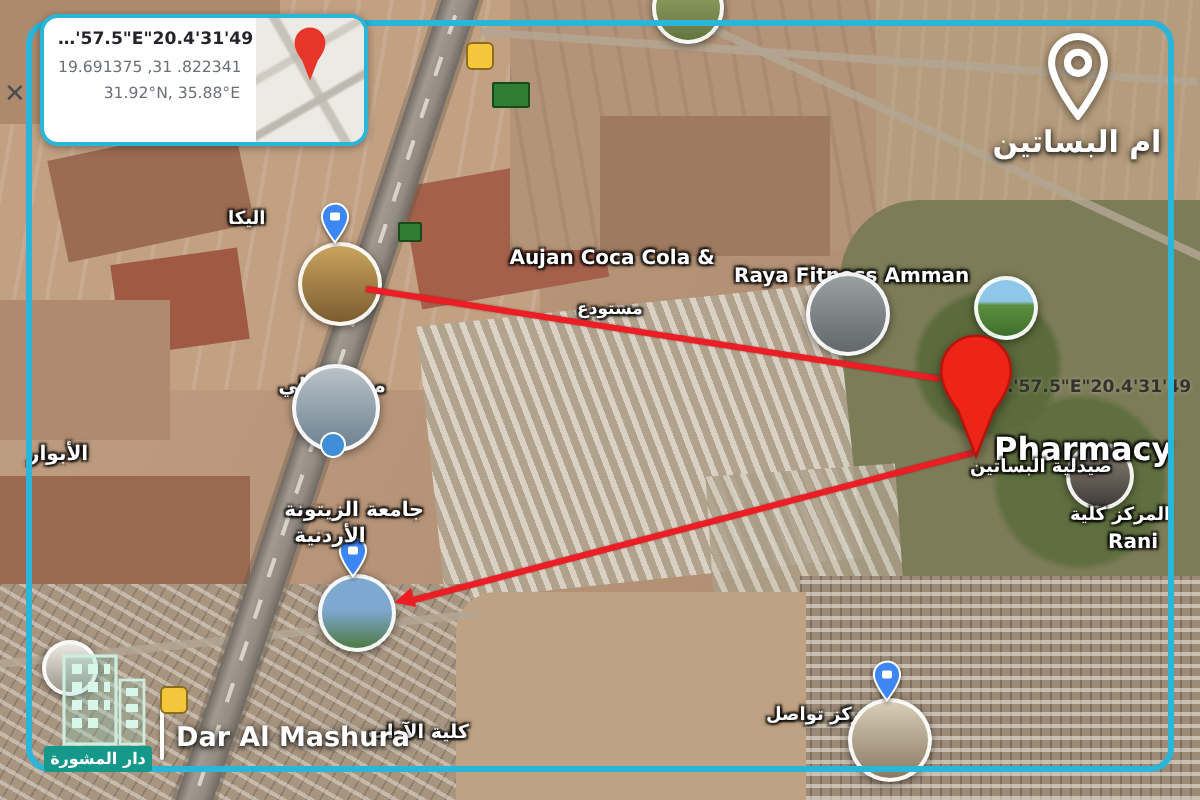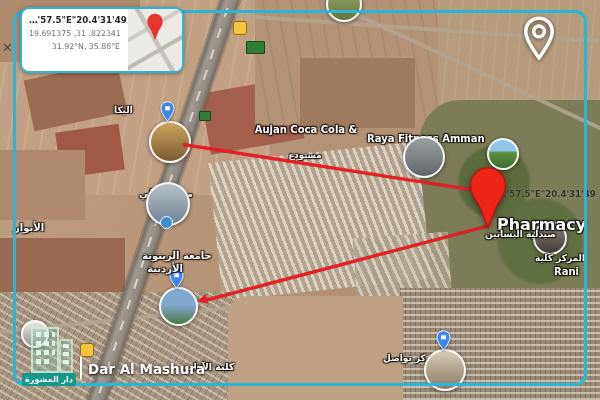--- a/index.html
+++ b/index.html
@@ -180,20 +180,21 @@
         <path d="M12 1C5.9 1 1 5.9 1 12c0 4.6 2.6 8.9 5.4 12.6L12 39l5.6-14.4C20.4 20.9 23 16.6 23 12 23 5.9 18.1 1 12 1z" fill="#e8352a"></path>
       </svg>
     </div>
   </div>
 
   <div class="wm">
     <svg class="wm-pin" width="36" height="44" viewBox="0 0 24 30">
       <path d="M12 1.5C7 1.5 3 5.5 3 10.5 3 17 12 28.5 12 28.5S21 17 21 10.5C21 5.5 17 1.5 12 1.5z" fill="none" stroke="#fff" stroke-width="2.4"></path>
       <circle cx="12" cy="10.5" r="3.6" fill="none" stroke="#fff" stroke-width="2.4"></circle>
     </svg>
+    <div class="wm-title">ام البساتين</div>
   </div>
 
   <div class="brand">
     <div class="logo">
       <svg width="54" height="52" viewBox="0 0 54 52">
         <rect x="10" y="6" width="26" height="44" fill="rgba(130,210,190,.28)" stroke="#cdeede" stroke-width="1.6"></rect>
         <rect x="38" y="18" width="12" height="32" fill="rgba(130,210,190,.22)" stroke="#cdeede" stroke-width="1.4"></rect>
         <g fill="#d9f6ea">
           <rect x="14" y="10" width="5" height="5"></rect>
             <rect x="22" y="10" width="5" height="5"></rect>

